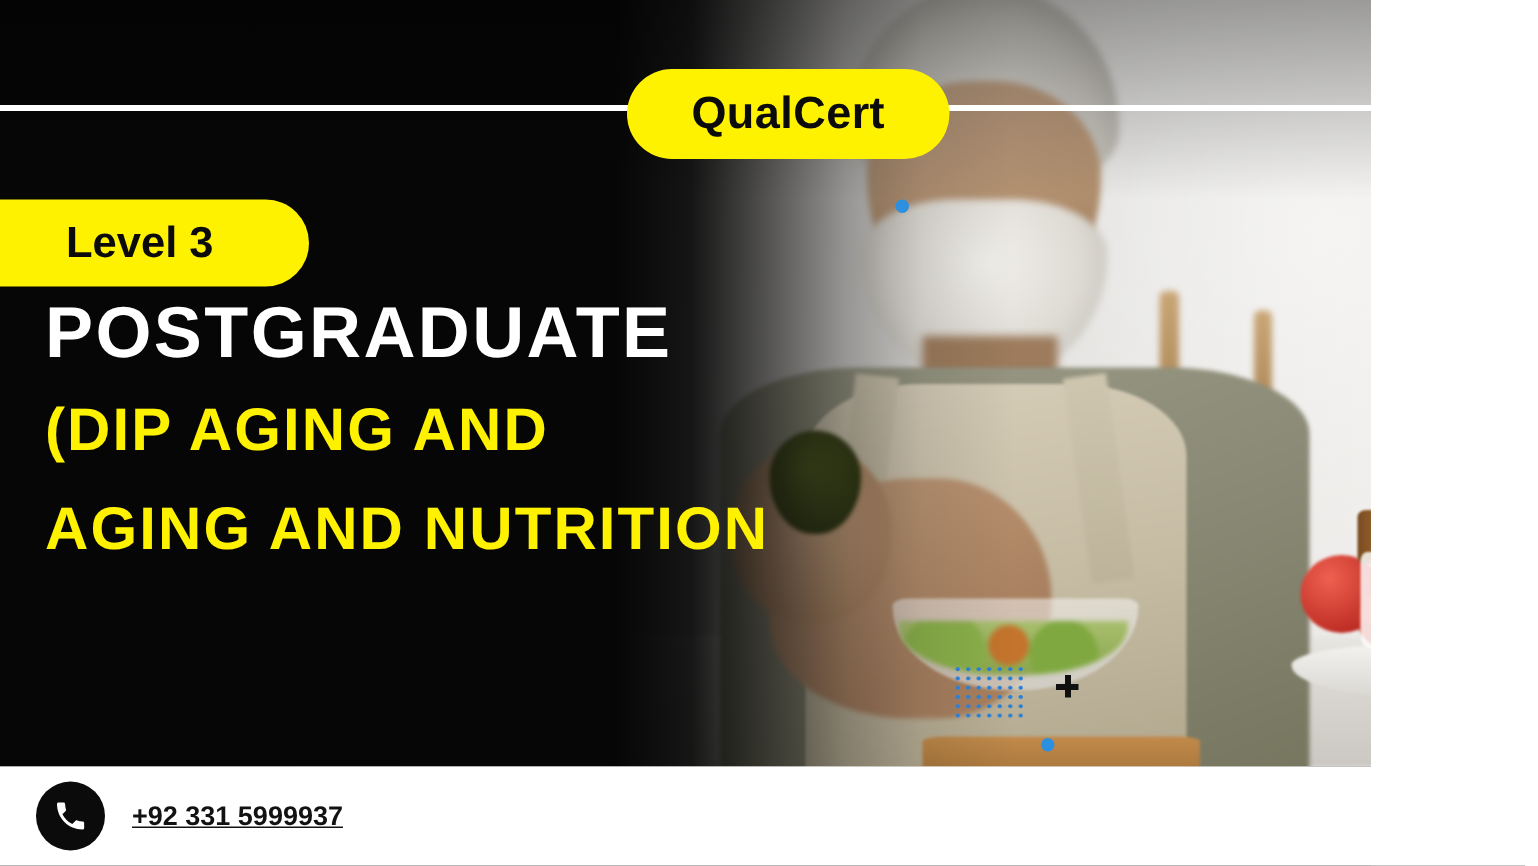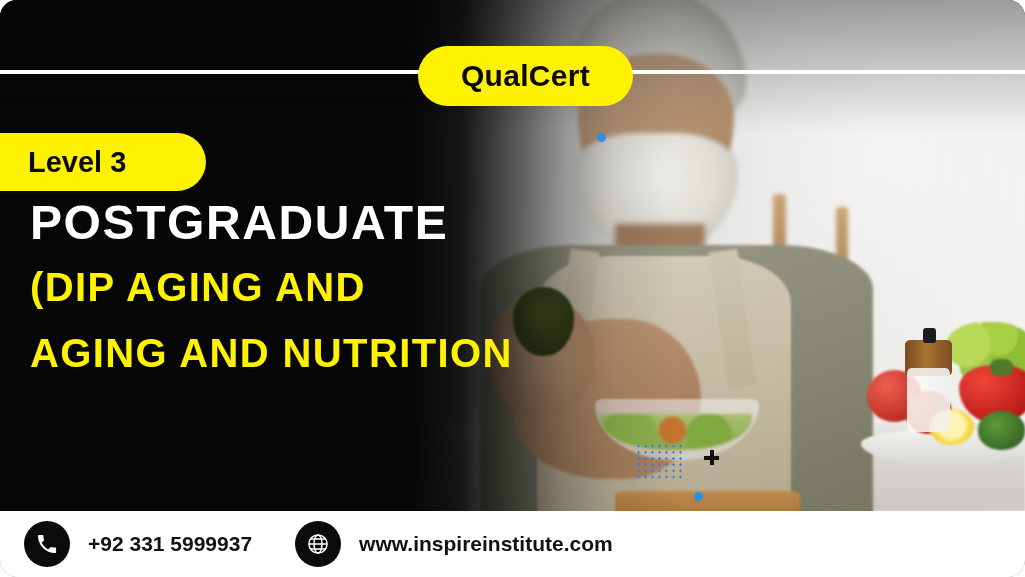--- a/index.html
+++ b/index.html
@@ -7,24 +7,23 @@
 
   html, body {
     width:1025px; height:577px;
     background:#ffffff;
     font-family:"Liberation Sans", sans-serif;
     overflow:hidden;
   }
 
   #banner {
     position:relative;
-    width:1025px; height:577px;
+    width:914px; height:577px;
     background:#737373;
     overflow:hidden;
-    border-radius:17px;
   }
 
   
   .photo {
     position:absolute;
     left:0; top:0; width:1025px; height:511px;
     overflow:hidden;
     background:#141414;
   }
   
@@ -228,21 +227,21 @@
     letter-spacing:.3px;
   }
 
   
   .level-badge {
     position:absolute; left:0; top:133px;
     width:206px; height:58px;
     background:#FFF200;
     border-radius:0 30px 30px 0;
     display:flex; align-items:center;
-    padding-left:28px;
+    padding-left:44px;
     z-index:6;
   }
   .level-badge span {
     font-size:29px; font-weight:bold; color:#0b0b0b;
   }
 
   
   .heading-block {
     position:absolute; left:30px; top:196px;
     width:640px; z-index:6;
@@ -299,22 +298,23 @@
 
   .ic-circle {
     width:46px; height:46px; border-radius:50%;
     background:#0b0b0b;
     display:flex; align-items:center; justify-content:center;
     flex:0 0 auto;
   }
   .ic-circle svg { display:block; }
   .c-text {
     margin-left:18px;
-    font-size:21px; font-weight:bold; color:#121212;
+    font-size:18px; font-weight:bold; color:#121212;
     white-space:nowrap;
+    text-decoration:underline;
   }
 </style>
 </head>
 <body>
 
 <div id="banner">
 
   <div class="photo">
     <div class="wall"></div>
     <div class="wall-sheen"></div>
@@ -383,26 +383,16 @@
     <div class="contact c-phone">
       <div class="ic-circle">
         <svg width="24" height="24" viewBox="0 0 24 24" fill="#ffffff">
           <path d="M6.6 10.8c1.5 2.9 3.7 5.1 6.6 6.6l2.2-2.2c.3-.3.7-.4 1-.2 1.2.4 2.4.6 3.7.6.6 0 1 .4 1 1V20c0 .6-.4 1-1 1C10.6 21 3 13.4 3 4c0-.6.4-1 1-1h3.4c.6 0 1 .4 1 1 0 1.3.2 2.5.6 3.7.1.4 0 .8-.2 1l-2.2 2.1z"></path>
         </svg>
       </div>
       <div class="c-text">+92 331 5999937</div>
     </div>
 
 
-    <div class="contact c-web">
-      <div class="ic-circle">
-        <svg width="26" height="26" viewBox="0 0 24 24" fill="none" stroke="#ffffff" stroke-width="1.4">
-          <circle cx="12" cy="12" r="8.4"></circle>
-          <ellipse cx="12" cy="12" rx="3.7" ry="8.4"></ellipse>
-          <path d="M3.6 12h16.8M4.9 7.3h14.2M4.9 16.7h14.2"></path>
-        </svg>
-      </div>
-      <div class="c-text">www.inspireinstitute.com</div>
-    </div>
 
   </div>
 
 </div>
 
 </body></html>

